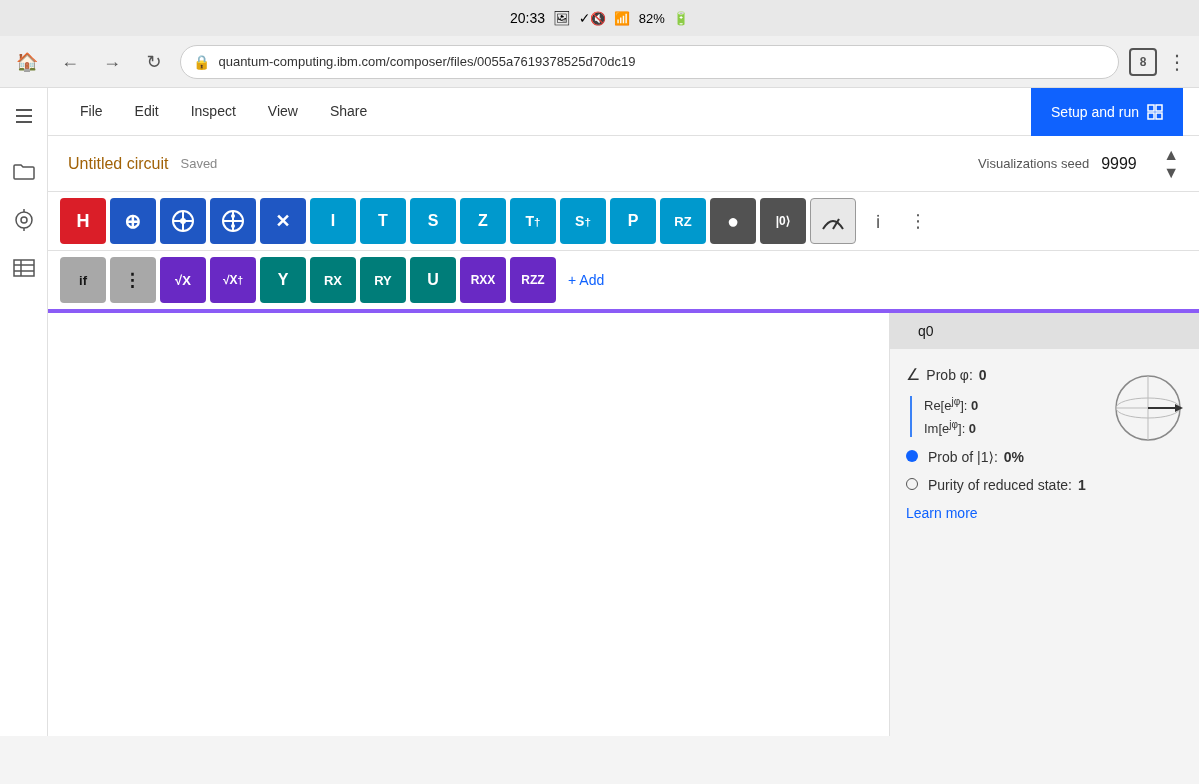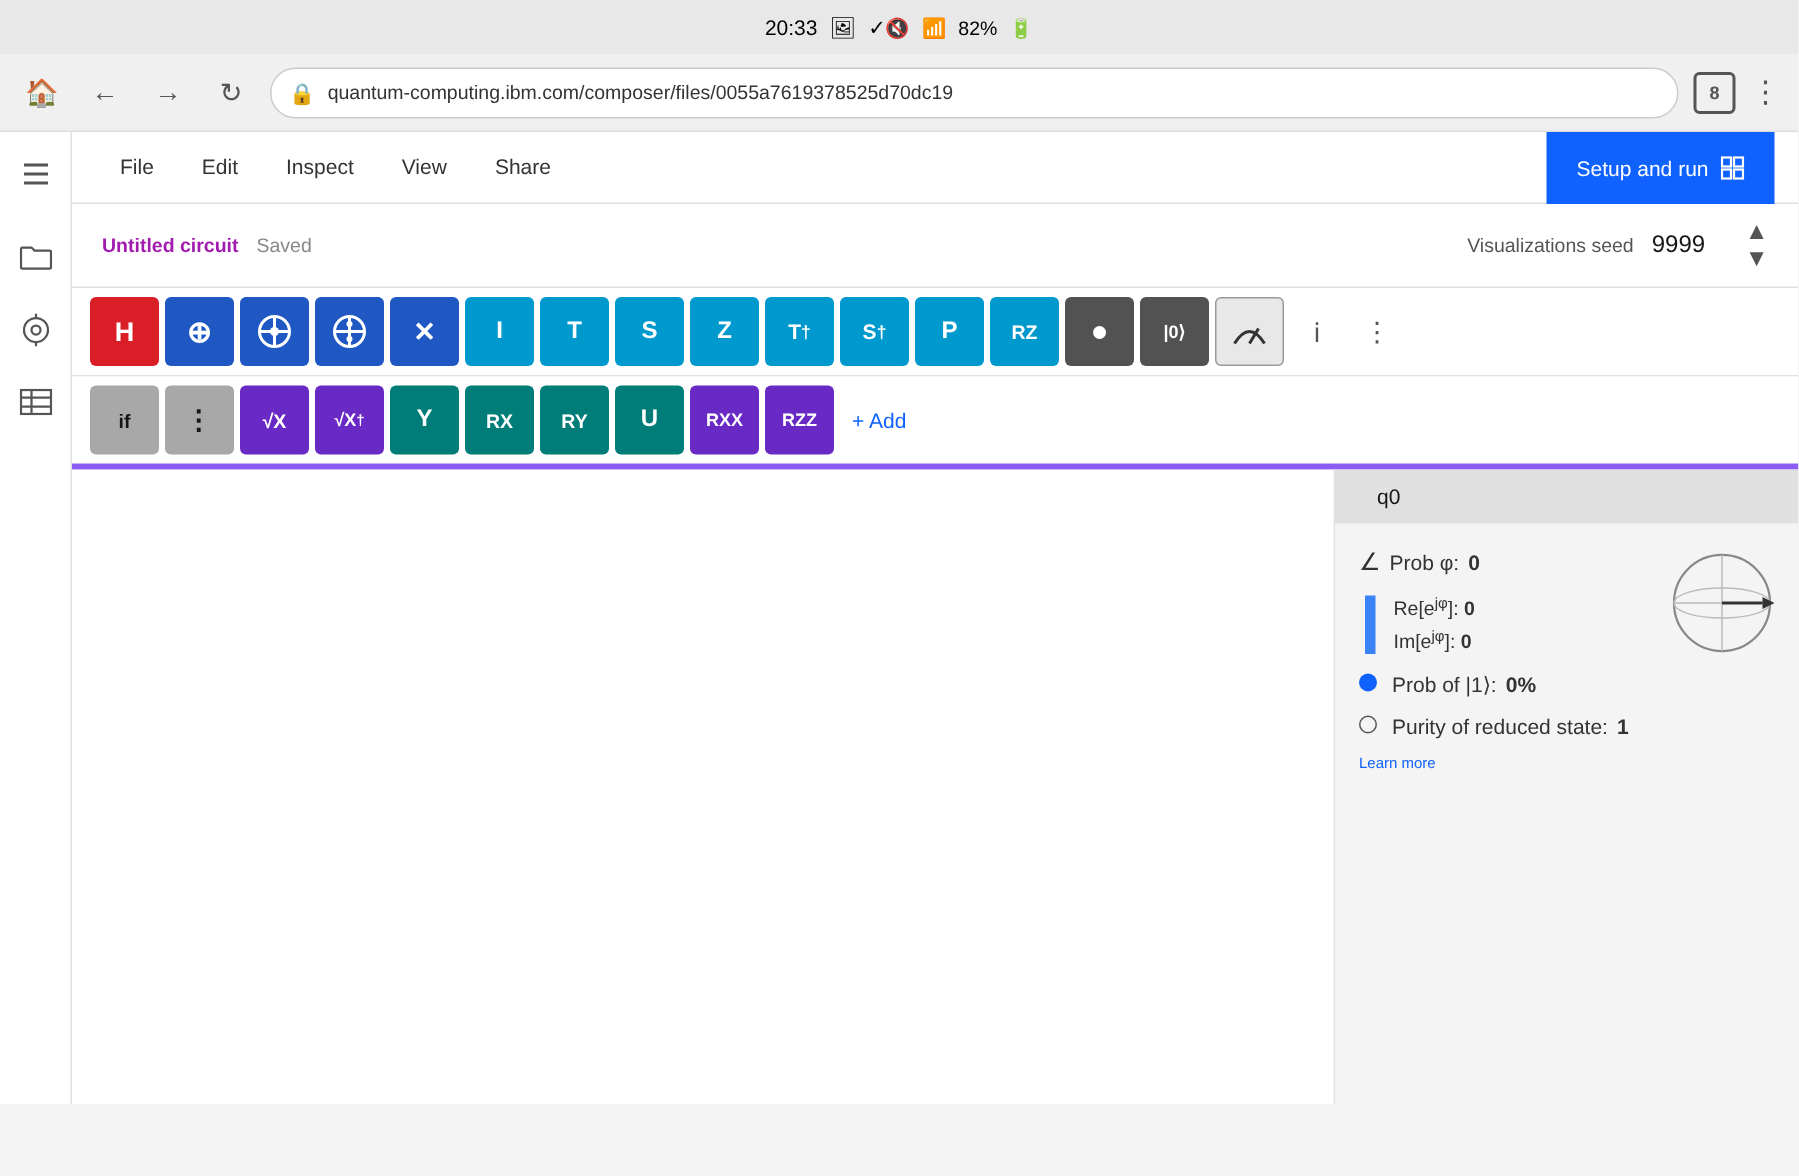--- a/index.html
+++ b/index.html
@@ -127,21 +127,21 @@
     
     .circuit-title-bar {
       height: 56px;
       background: #fff;
       border-bottom: 1px solid #e0e0e0;
       display: flex;
       align-items: center;
       padding: 0 20px;
       gap: 12px;
     }
-    .circuit-title { font-size: 13px; font-weight: 700; color: #a21caf; }
+    .circuit-title { font-size: 16px; font-weight: 400; color: #a16207; }
     .saved-badge { font-size: 13px; color: #888; }
     .spacer { flex: 1; }
     .vis-seed-label { font-size: 13px; color: #555; }
     .vis-seed-value {
       font-size: 16px;
       color: #161616;
       font-weight: 400;
       min-width: 50px;
       text-align: left;
     }
@@ -234,32 +234,32 @@
     }
     .info-row {
       display: flex;
       align-items: baseline;
       gap: 6px;
       font-size: 14px;
       color: #333;
     }
     .info-divider {
       border: none;
-      border-left: 7px solid #3b82f6;
+      border-left: 2px solid #3b82f6;
       padding-left: 12px;
       margin-left: 4px;
       display: flex;
       flex-direction: column;
       gap: 6px;
     }
     .info-sub-row { font-size: 13px; color: #333; }
     .info-sub-row sup { font-size: 10px; }
     .info-link {
       color: #0f62fe;
-      font-size: 10px;
+      font-size: 14px;
       text-decoration: none;
       cursor: pointer;
     }
 
     
     .color-red { background: #da1e28; }
     .color-blue-dark { background: #1f57c3; }
     .color-cyan { background: #0099cd; }
     .color-outline {
       background: transparent;

